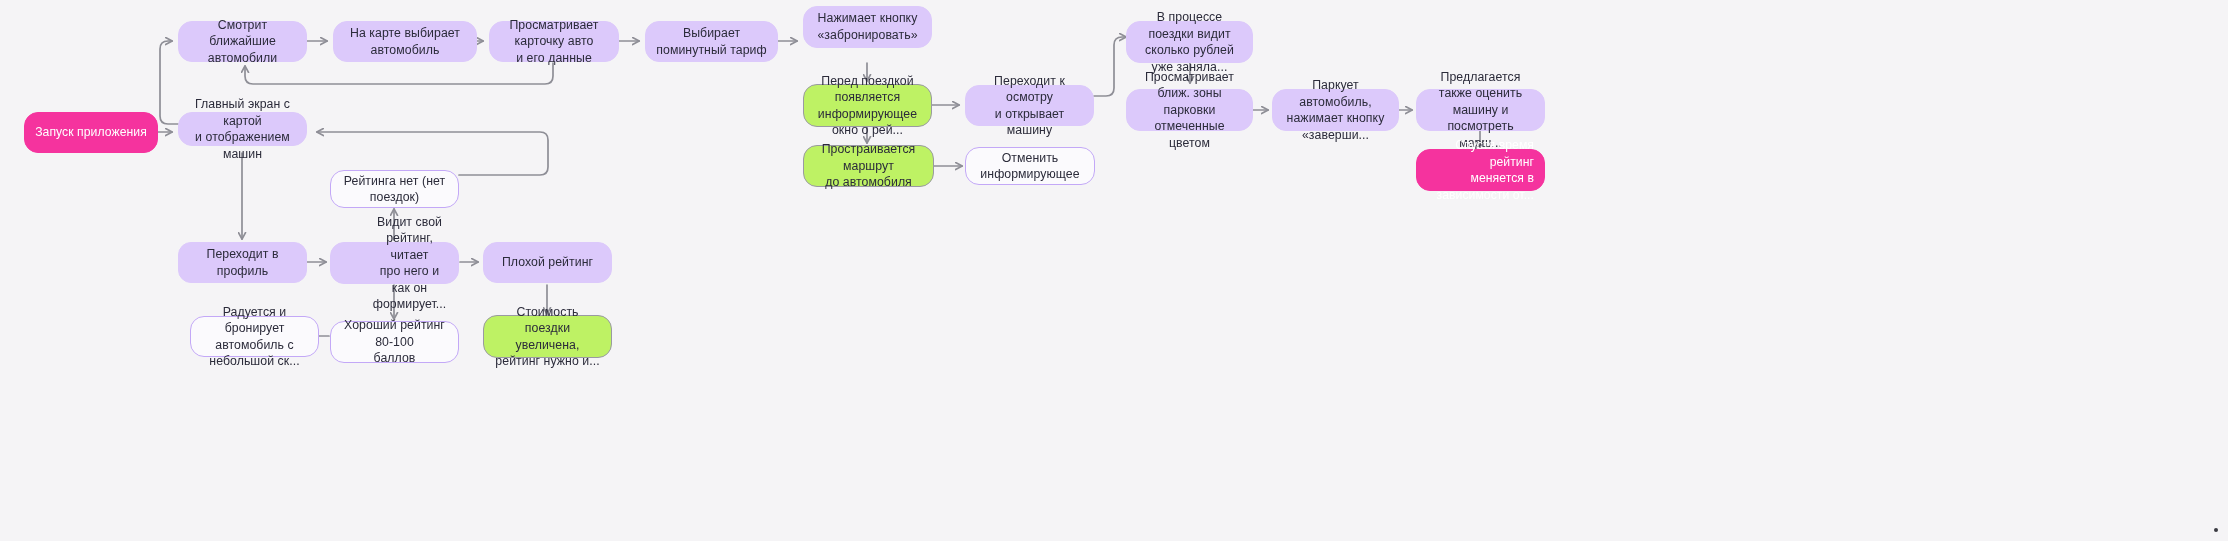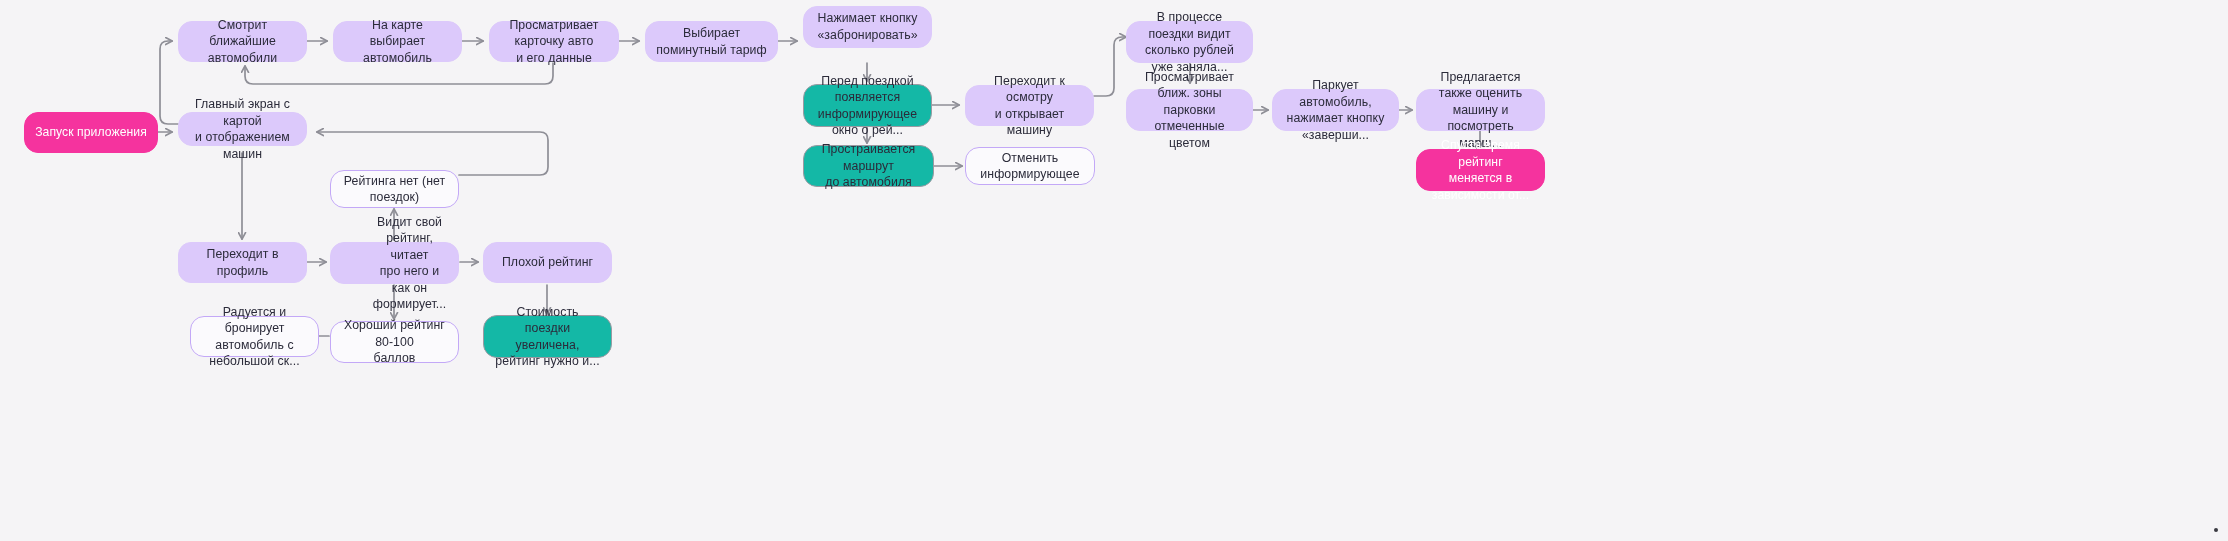--- a/index.html
+++ b/index.html
@@ -25,33 +25,34 @@
     z-index:2;
   }
   .node .tx{display:block;white-space:pre-line;}
 
   
   .v-pink{
     background:#F5339E;
     color:#FFFFFF;
     border:1px solid #F5339E;
     font-size:12.2px;
+    text-align:right;
   }
   .v-purple{
     background:#DCC9FB;
     color:#2B2B3A;
     border:1px solid #DCC9FB;
   }
   .v-outline-purple{
     background:#FBFAFD;
     color:#2B2B3A;
     border:1.6px solid #C3A8F7;
   }
   .v-outline-gray{
-    background:#14b8a6;
+    background:#bef264;
     color:#2B2B3A;
     border:1.6px solid #9A9AA2;
   }
 
   .dot{
     position:absolute;
     width:4px;height:4px;border-radius:50%;
     background:#3A3A42;
     z-index:3;
   }
@@ -126,21 +127,21 @@
   <div class="node v-purple" style="left:178px;top:112px;width:129px;height:34px;">
     <span class="tx">Главный экран с картой
 и отображением машин</span>
   </div>
 
   <div class="node v-purple" style="left:178px;top:21px;width:129px;height:41px;">
     <span class="tx">Смотрит ближайшие
 автомобили</span>
   </div>
 
-  <div class="node v-purple" style="left:333px;top:21px;width:129px;height:41px;">
+  <div class="node v-purple" style="left:333px;top:21px;width:144px;height:41px;">
     <span class="tx">На карте выбирает
 автомобиль</span>
   </div>
 
   <div class="node v-purple" style="left:489px;top:21px;width:130px;height:41px;justify-content:center;">
     <span class="tx">Просматривает карточку авто
 и его данные</span>
   </div>
 
   <div class="node v-purple" style="left:645px;top:21px;width:133px;height:41px;">

